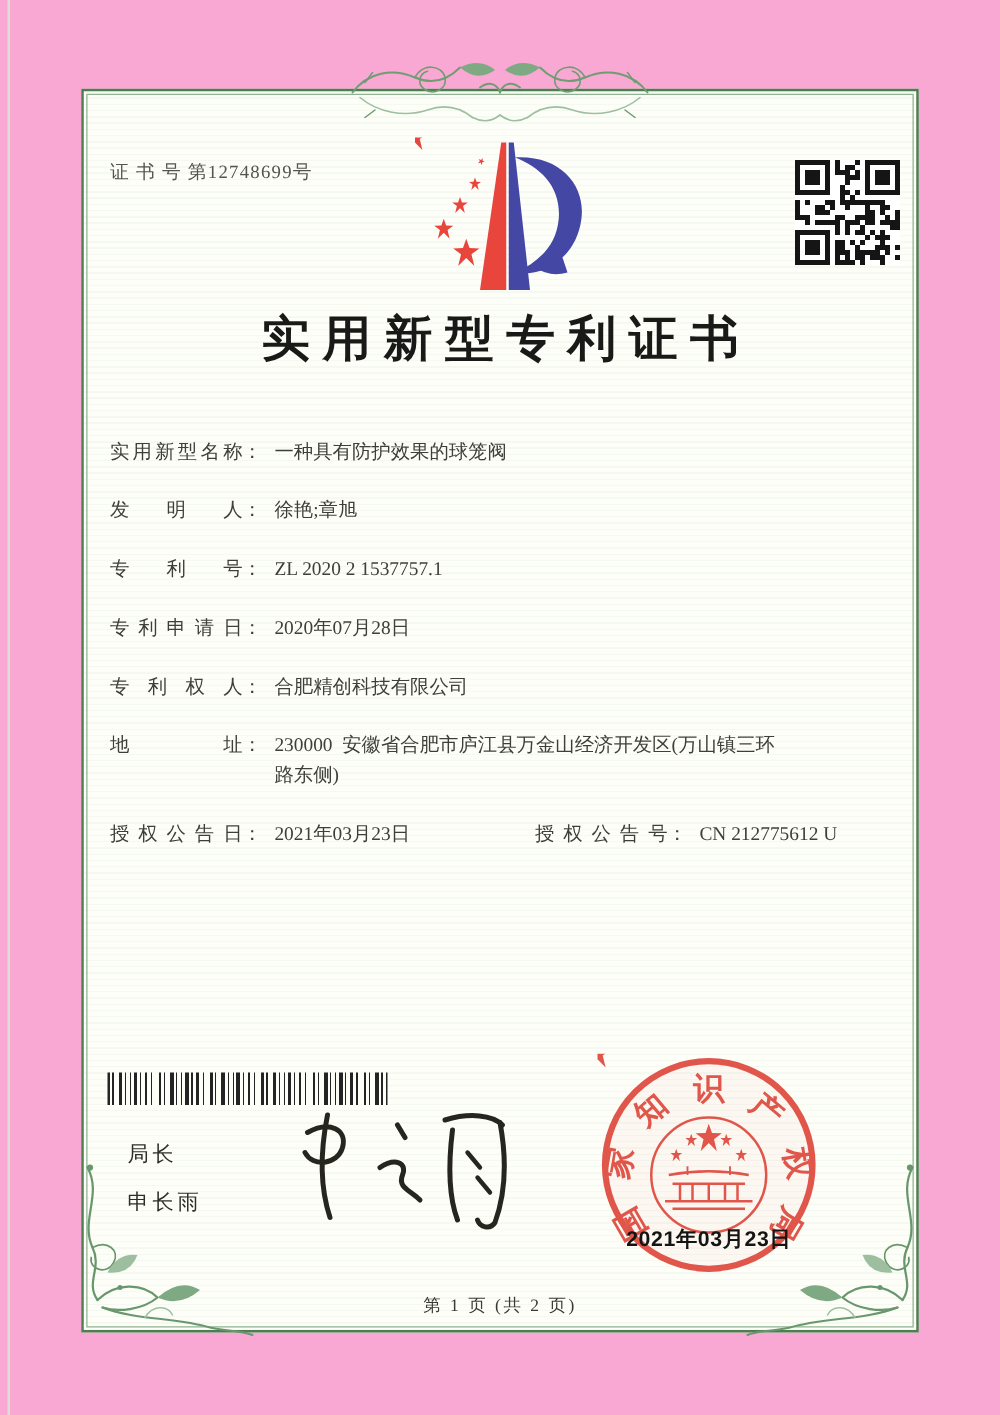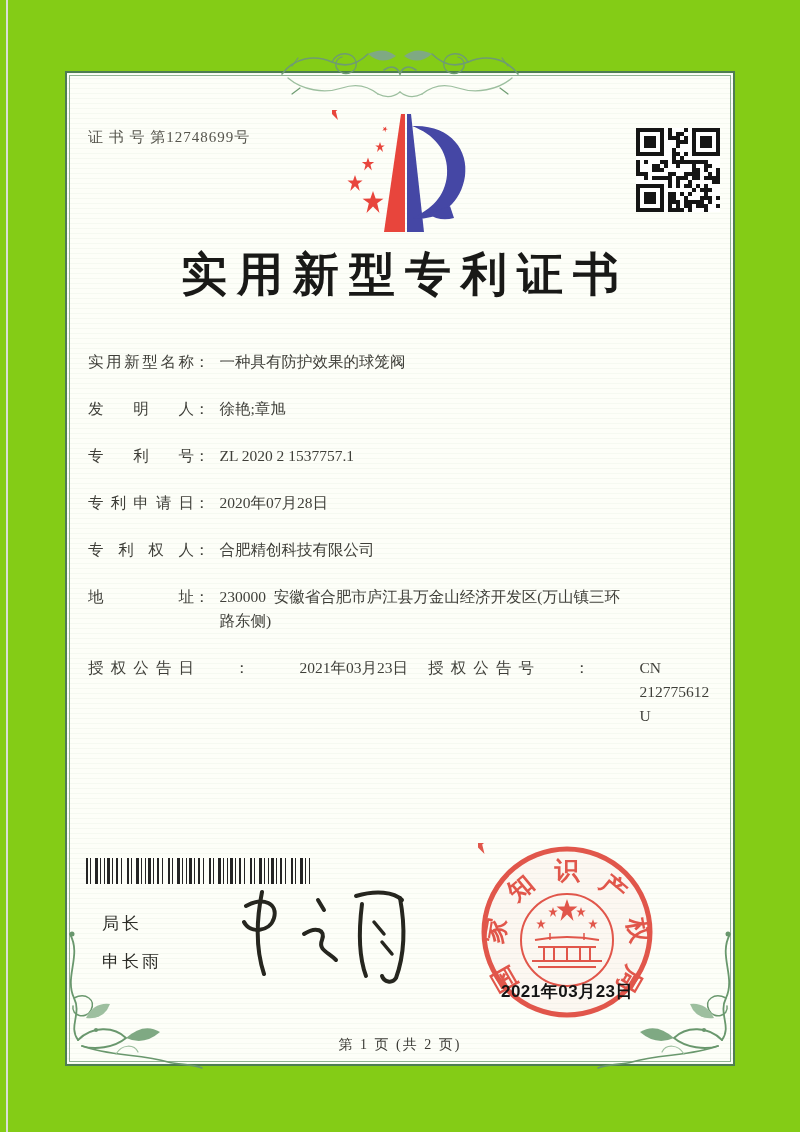--- a/index.html
+++ b/index.html
@@ -1,19 +1,19 @@
 <!DOCTYPE html>
 <html><head>
 <meta charset="utf-8">
 <style>
   * { margin:0; padding:0; box-sizing:border-box; }
   html,body { background:#ffffff; }
   body { width:800px; height:1132px; position:relative; font-family:"Liberation Serif", serif; color:#3c3c36; overflow:hidden; }
 
-  .page { position:absolute; inset:0; background:#84cc16; }
+  .page { position:absolute; inset:0; background:#f9a8d4; }
 
   .scan-edge { position:absolute; left:6px; top:0; width:2px; height:100%; background:#d9ded7; }
 
   
   .border-outer {
     position:absolute; left:65px; top:71px; width:670px; height:995px;
     border:2.5px solid #4e7d52;
     background:
       repeating-linear-gradient(0deg, rgba(140,180,142,0.07) 0 1px, rgba(140,180,142,0.0) 1px 5px),
       #fdfef8;
@@ -27,31 +27,31 @@
 
   
   .cert-no { position:absolute; left:88px; top:128px; font-size:15px; letter-spacing:1px; color:#55544c; }
 
   .logo { position:absolute; left:332px; top:110px; width:140px; height:128px; }
 
   .qr { position:absolute; left:636px; top:128px; width:84px; height:84px; background:#fff; }
   .qr svg { width:84px; height:84px; display:block; }
 
   .title { position:absolute; left:0; top:244px; width:800px; text-align:center;
-           font-size:46px; font-weight:bold; letter-spacing:10px; padding-left:10px; color:#191917; }
+           font-size:39px; font-weight:bold; letter-spacing:10px; padding-left:10px; color:#191917; }
 
   
   .fields { position:absolute; left:88px; top:350px; width:636px; font-size:15.5px; color:#3f3f39; }
   .frow { display:flex; align-items:flex-start; line-height:24px; margin-bottom:23px; }
   .flabel { display:inline-block; width:106px; text-align:justify; text-align-last:justify; flex:none; }
   .fcolon { flex:none; margin-right:10px; }
   .fvalue { white-space:pre-wrap; }
   .row-address .fvalue { max-width:404px; }
   .row-grant { display:flex; }
-  .pair { display:flex;gap:40px; }
+  .pair { display:flex; }
   .pair1 { width:340px; flex:none; }
 
   
   .paras { position:absolute; left:86px; top:670px; width:634px;
            font-size:15.5px; line-height:29px; color:#3a3a33; }
   .paras p { text-indent:2em; text-align:justify; }
 
   
   .barcode { position:absolute; left:86px; top:858px; width:224px; height:26px;
     background:repeating-linear-gradient(90deg,

